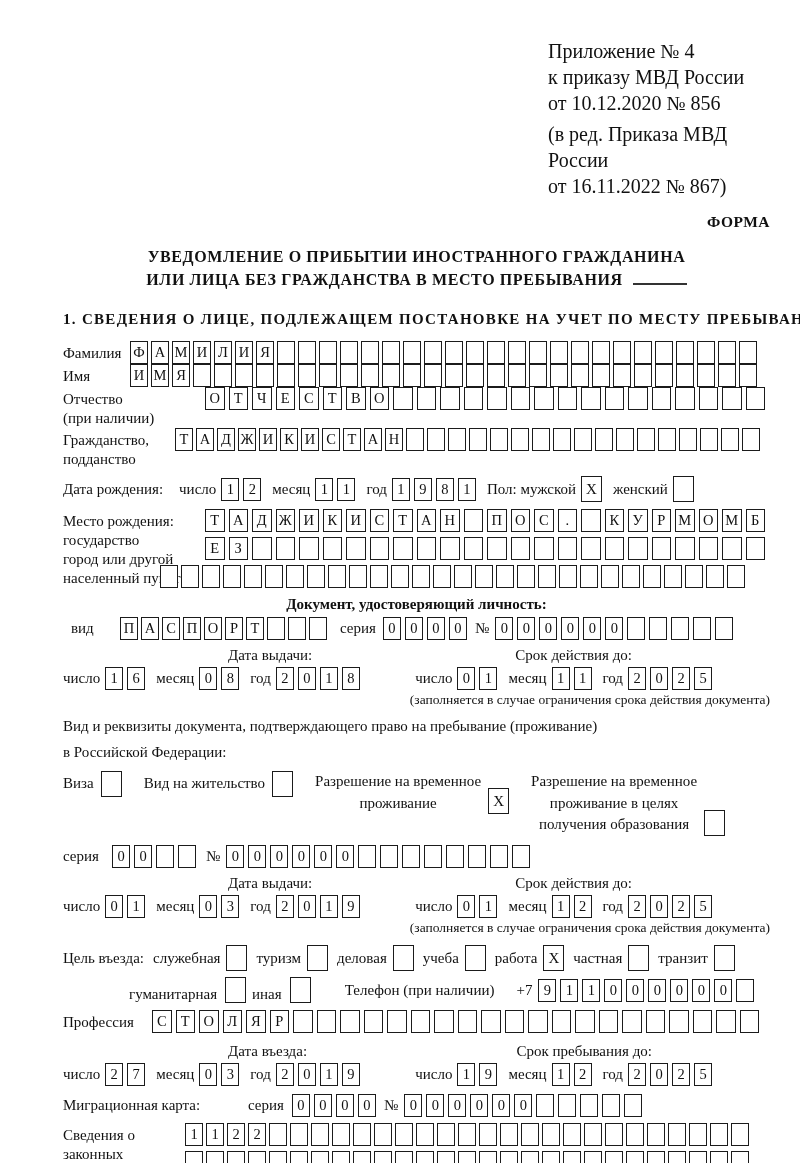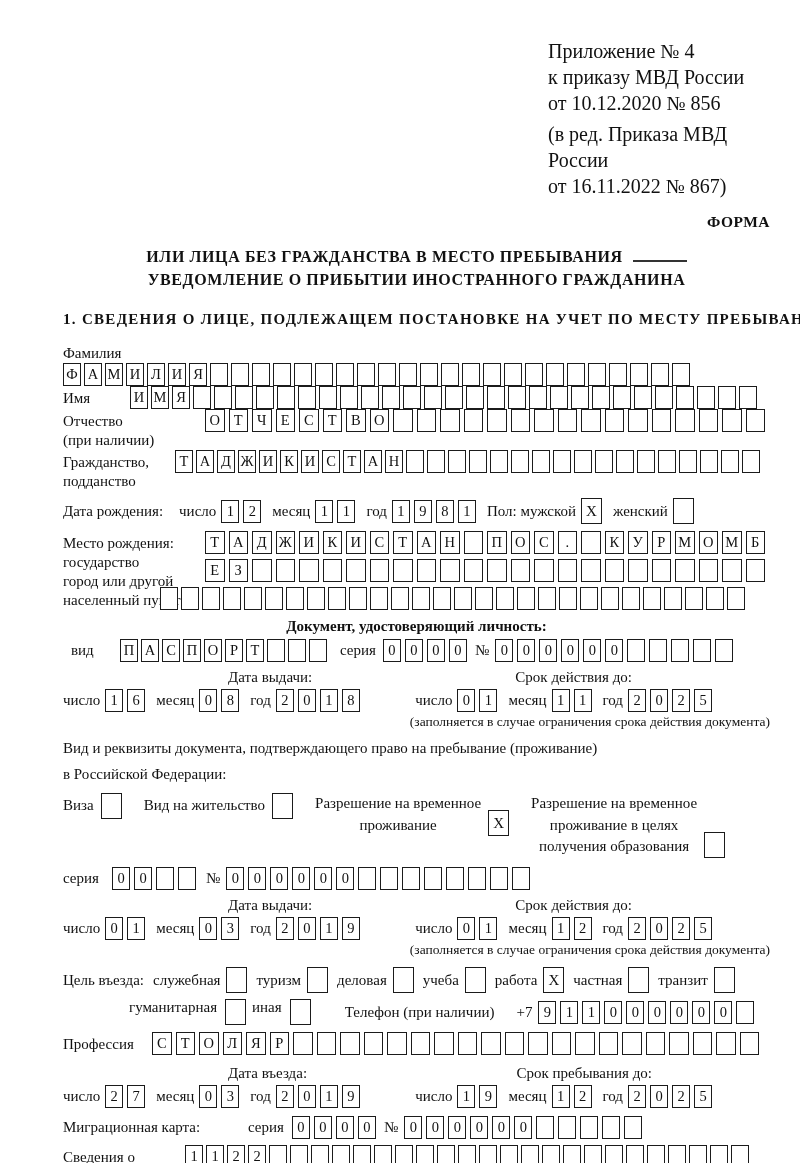--- a/index.html
+++ b/index.html
@@ -52,21 +52,21 @@
   .rvprow .cbox{margin-left:7px;}
   .optmulti{display:flex;align-items:flex-end;margin-left:22px;}
   .optlines{text-align:center;line-height:1.45;}
   .ml20{margin-left:22px;}
 
   
   .purpose{display:flex;align-items:center;margin-top:9px;flex-wrap:nowrap;}
   .purpose .opt{display:flex;align-items:center;margin-left:9px;}
   .purpose .opt .cbox{margin-left:6px;}
   .purpose2{display:flex;align-items:center;margin-top:6px;padding-left:66px;}
-  .purpose2 .opt{display:flex;align-items:flex-start;}
+  .purpose2 .opt{display:flex;align-items:flex-end;}
   .purpose2 .opt .cbox{margin-left:8px;}
   .phonelbl{margin-left:34px;}
   .phoneprefix{margin-left:22px;margin-right:6px;}
 </style>
 </head>
 <body>
 
 <div class="page">
 
   <div class="hdr">
@@ -74,29 +74,29 @@
     <div>к приказу МВД России</div>
     <div>от 10.12.2020 № 856</div>
     <div class="grp2">
       <div>(в ред. Приказа МВД России</div>
       <div>от 16.11.2022 № 867)</div>
     </div>
   </div>
   <div class="formlabel">ФОРМА</div>
 
   <div class="title">
+    <div>УВЕДОМЛЕНИЕ О ПРИБЫТИИ ИНОСТРАННОГО ГРАЖДАНИНА</div>
     <div>
       <span>ИЛИ ЛИЦА БЕЗ ГРАЖДАНСТВА В МЕСТО ПРЕБЫВАНИЯ</span><span class="t-underline"></span>
     </div>
-    <div>УВЕДОМЛЕНИЕ О ПРИБЫТИИ ИНОСТРАННОГО ГРАЖДАНИНА</div>
   </div>
 
   <div class="sect">1. СВЕДЕНИЯ О ЛИЦЕ, ПОДЛЕЖАЩЕМ ПОСТАНОВКЕ НА УЧЕТ ПО МЕСТУ ПРЕБЫВАНИЯ</div>
 
-  <div class="frow" style="margin-top:13px;flex-direction:column;">
+  <div class="frow" style="margin-top:13px;">
     <div class="flabel w67">Фамилия</div>
     <div class="cells">
         <div class="cell">Ф</div>
         <div class="cell">А</div>
         <div class="cell">М</div>
         <div class="cell">И</div>
         <div class="cell">Л</div>
         <div class="cell">И</div>
         <div class="cell">Я</div>
         <div class="cell"></div>

